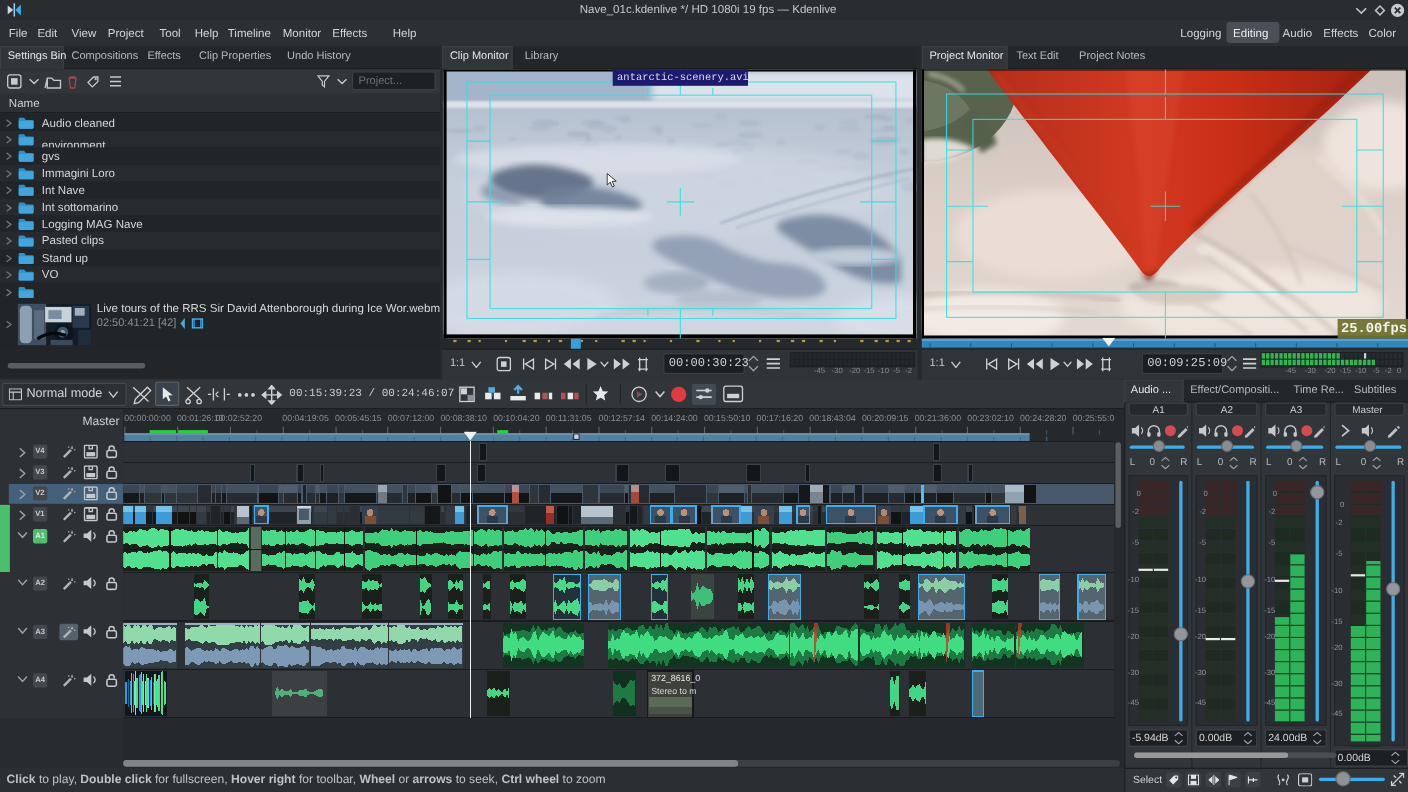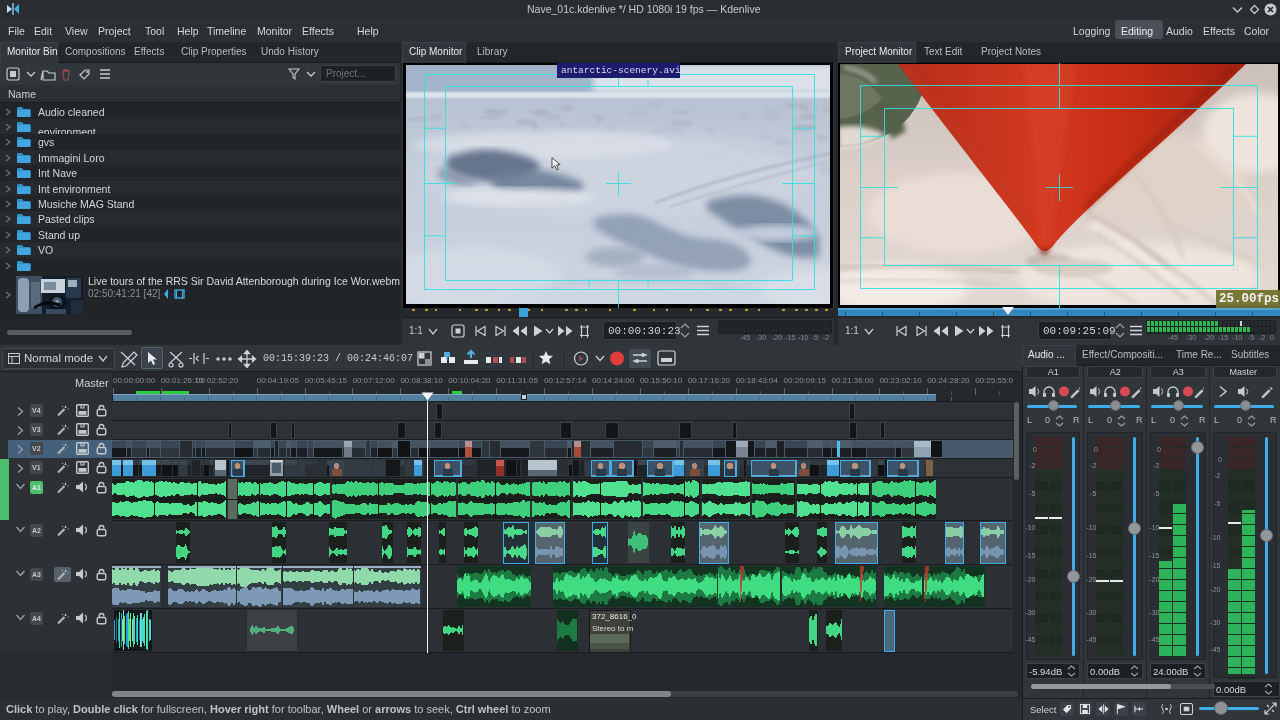--- a/index.html
+++ b/index.html
@@ -29,21 +29,21 @@
 <div style="position:absolute;left:357px;top:25px;font:normal 10.5px 'Liberation Sans', sans-serif;color:#d4d6d7;white-space:nowrap;">Help</div>
 <div style="position:absolute;left:1073px;top:25px;font:normal 10.5px 'Liberation Sans', sans-serif;color:#d4d6d7;white-space:nowrap;">Logging</div>
 <div style="position:absolute;left:1115px;top:20px;width:48px;height:19px;background:#4a5056;border-radius:3px;"></div>
 <div style="position:absolute;left:1121px;top:25px;font:normal 10.5px 'Liberation Sans', sans-serif;color:#eceeef;white-space:nowrap;">Editing</div>
 <div style="position:absolute;left:1166px;top:25px;font:normal 10.5px 'Liberation Sans', sans-serif;color:#d4d6d7;white-space:nowrap;">Audio</div>
 <div style="position:absolute;left:1203px;top:25px;font:normal 10.5px 'Liberation Sans', sans-serif;color:#d4d6d7;white-space:nowrap;">Effects</div>
 <div style="position:absolute;left:1244px;top:25px;font:normal 10.5px 'Liberation Sans', sans-serif;color:#d4d6d7;white-space:nowrap;">Color</div>
 <div style="position:absolute;left:0px;top:42px;width:400px;height:302px;background:#31363b;"></div>
 <div style="position:absolute;left:0px;top:42px;width:400px;height:21px;background:#24272a;border-bottom:1px solid #1a1d20;"></div>
 <div style="position:absolute;left:0px;top:42px;width:58px;height:21px;background:#31363b;border:1px solid #3c4147;border-bottom:none;"></div>
-<div style="position:absolute;left:7px;top:46px;font:normal 10px 'Liberation Sans', sans-serif;color:#e8e9ea;white-space:nowrap;">Monitor Bin</div>
+<div style="position:absolute;left:7px;top:46px;font:normal 10px 'Liberation Sans', sans-serif;color:#e8e9ea;white-space:nowrap;">Settings Bin</div>
 <div style="position:absolute;left:65px;top:46px;font:normal 10px 'Liberation Sans', sans-serif;color:#b9bcbe;white-space:nowrap;">Compositions</div>
 <div style="position:absolute;left:134px;top:46px;font:normal 10px 'Liberation Sans', sans-serif;color:#b9bcbe;white-space:nowrap;">Effects</div>
 <div style="position:absolute;left:181px;top:46px;font:normal 10px 'Liberation Sans', sans-serif;color:#b9bcbe;white-space:nowrap;">Clip Properties</div>
 <div style="position:absolute;left:261px;top:46px;font:normal 10px 'Liberation Sans', sans-serif;color:#b9bcbe;white-space:nowrap;">Undo History</div>
 <div style="position:absolute;left:0px;top:63px;width:400px;height:22px;background:#31363b;"></div>
 <svg style="position:absolute;left:6px;top:66px" width="110" height="16" viewBox="0 0 110 16">
     <rect x="1" y="2" width="12" height="12" rx="2" fill="none" stroke="#c7c9cb" stroke-width="1.2"></rect>
     <rect x="4" y="5" width="6" height="6" fill="#c7c9cb"></rect>
     <path d="M21 6 L25 10 L29 6" stroke="#c7c9cb" stroke-width="1.3" fill="none"></path>
     <path d="M37 5 h4 l2 2 h6 v7 h-12 z M37 5 l-2 9" fill="none" stroke="#c7c9cb" stroke-width="1.2"></path>
@@ -107,30 +107,30 @@
   </svg>
 <div style="position:absolute;left:38px;top:167.10000000000002px;font:normal 10.5px 'Liberation Sans', sans-serif;color:#d5d7d8;white-space:nowrap;">Int Nave</div>
 <div style="position:absolute;left:0px;top:180.5px;width:400px;height:15.4px;background:#272b2f"></div>
 <svg style="position:absolute;left:4px;top:184.5px" width="8" height="8" viewBox="0 0 8 8">
     <path d="M2 1 L6 4 L2 7" stroke="#6f7478" stroke-width="1.2" fill="none"></path>
   </svg>
 <svg style="position:absolute;left:16px;top:182.5px" width="15" height="12" viewBox="0 0 15 12">
     <path d="M1 2 a1 1 0 0 1 1-1 h4 l1.5 2 h6 a1 1 0 0 1 1 1 v6 a1 1 0 0 1 -1 1 h-11.5 a1 1 0 0 1 -1-1 z" fill="#3090c8"></path>
     <path d="M1 4 h13.5 v6 a1 1 0 0 1 -1 1 h-11.5 a1 1 0 0 1 -1-1 z" fill="#41a6e0"></path>
   </svg>
-<div style="position:absolute;left:38px;top:182.50000000000003px;font:normal 10.5px 'Liberation Sans', sans-serif;color:#d5d7d8;white-space:nowrap;">Int environment</div>
+<div style="position:absolute;left:38px;top:182.50000000000003px;font:normal 10.5px 'Liberation Sans', sans-serif;color:#d5d7d8;white-space:nowrap;">Int sottomarino</div>
 <div style="position:absolute;left:0px;top:195.9px;width:400px;height:15.4px;background:#222528"></div>
 <svg style="position:absolute;left:4px;top:199.9px" width="8" height="8" viewBox="0 0 8 8">
     <path d="M2 1 L6 4 L2 7" stroke="#6f7478" stroke-width="1.2" fill="none"></path>
   </svg>
 <svg style="position:absolute;left:16px;top:197.9px" width="15" height="12" viewBox="0 0 15 12">
     <path d="M1 2 a1 1 0 0 1 1-1 h4 l1.5 2 h6 a1 1 0 0 1 1 1 v6 a1 1 0 0 1 -1 1 h-11.5 a1 1 0 0 1 -1-1 z" fill="#3090c8"></path>
     <path d="M1 4 h13.5 v6 a1 1 0 0 1 -1 1 h-11.5 a1 1 0 0 1 -1-1 z" fill="#41a6e0"></path>
   </svg>
-<div style="position:absolute;left:38px;top:197.90000000000003px;font:normal 10.5px 'Liberation Sans', sans-serif;color:#d5d7d8;white-space:nowrap;">Musiche MAG Stand</div>
+<div style="position:absolute;left:38px;top:197.90000000000003px;font:normal 10.5px 'Liberation Sans', sans-serif;color:#d5d7d8;white-space:nowrap;">Logging MAG Nave</div>
 <div style="position:absolute;left:0px;top:211.3px;width:400px;height:15.4px;background:#272b2f"></div>
 <svg style="position:absolute;left:4px;top:215.3px" width="8" height="8" viewBox="0 0 8 8">
     <path d="M2 1 L6 4 L2 7" stroke="#6f7478" stroke-width="1.2" fill="none"></path>
   </svg>
 <svg style="position:absolute;left:16px;top:213.3px" width="15" height="12" viewBox="0 0 15 12">
     <path d="M1 2 a1 1 0 0 1 1-1 h4 l1.5 2 h6 a1 1 0 0 1 1 1 v6 a1 1 0 0 1 -1 1 h-11.5 a1 1 0 0 1 -1-1 z" fill="#3090c8"></path>
     <path d="M1 4 h13.5 v6 a1 1 0 0 1 -1 1 h-11.5 a1 1 0 0 1 -1-1 z" fill="#41a6e0"></path>
   </svg>
 <div style="position:absolute;left:38px;top:213.30000000000004px;font:normal 10.5px 'Liberation Sans', sans-serif;color:#d5d7d8;white-space:nowrap;">Pasted clips</div>
 <div style="position:absolute;left:0px;top:226.7px;width:400px;height:15.4px;background:#222528"></div>

